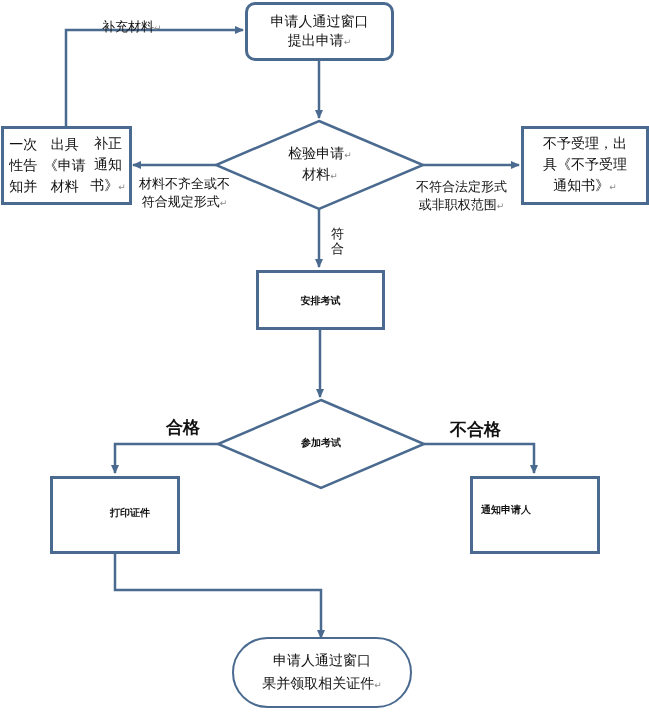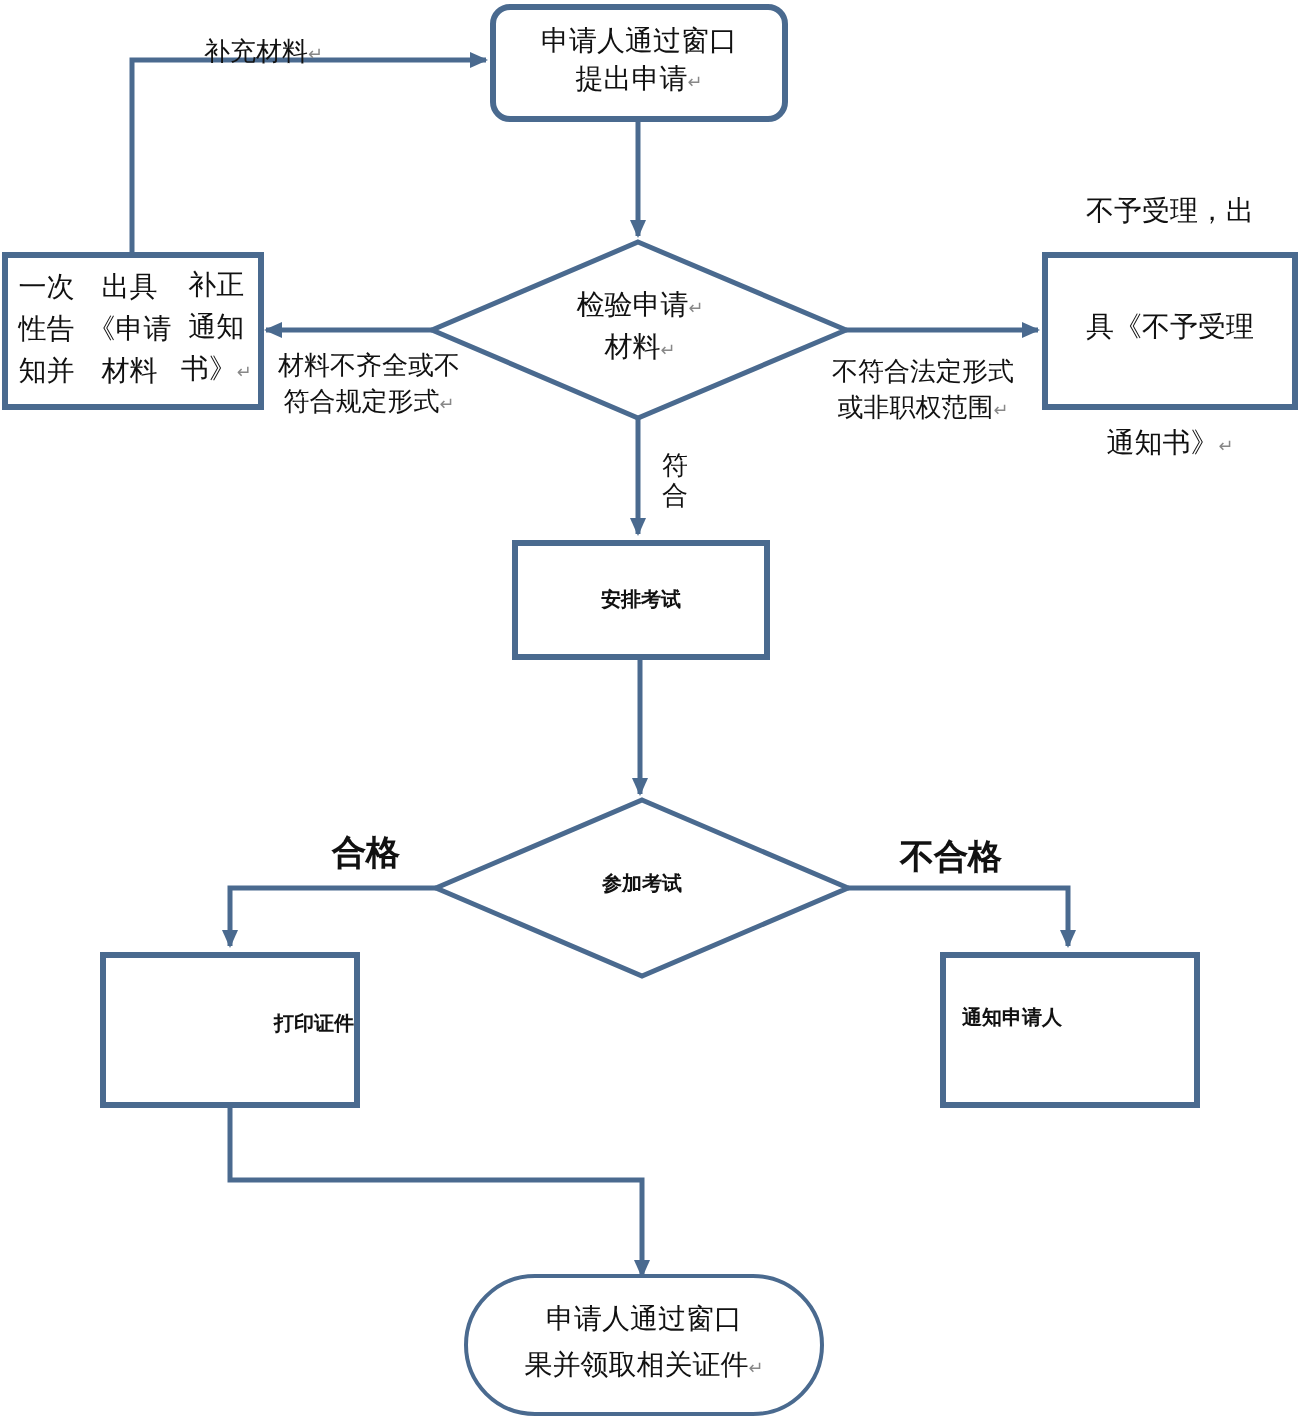--- a/index.html
+++ b/index.html
@@ -60,35 +60,35 @@
   <span><span>检验申请</span><span class="ret">↵</span></span>
   <span><span>材料</span><span class="ret">↵</span></span>
 </div>
 
 <div class="node box" style="left:1px; top:126px; width:131px; height:79px; line-height:21px; font-size:14px;">
   <span>一次性告知并</span>
   <span>出具《申请材料</span>
   <span><span>补正通知书》</span><span class="ret">↵</span></span>
 </div>
 
-<div class="node box" style="left:521px; top:126px; width:128px; height:79px; flex-direction:column; line-height:21px; font-size:14px;gap:37px;">
+<div class="node box" style="left:521px; top:126px; width:128px; height:79px; flex-direction:column; line-height:21px; font-size:14px;">
   <span>不予受理，出</span>
   <span>具《不予受理</span>
   <span><span>通知书》</span><span class="ret">↵</span></span>
 </div>
 
 <div class="node box bold" style="left:256px; top:270px; width:129px; height:60px;">
   <span>安排考试</span>
 </div>
 
 <div class="node bold" style="left:271px; top:430px; width:100px; height:24px;">
   <span>参加考试</span>
 </div>
 
-<div class="node box bold" style="left:50px; top:476px; width:130px; height:78px; justify-content:flex-end; padding-left:30px; padding-bottom:6px;">
+<div class="node box bold" style="left:50px; top:476px; width:130px; height:78px; justify-content:center; padding-left:30px; padding-bottom:6px;">
   <span>打印证件</span>
 </div>
 
 <div class="node box bold" style="left:470px; top:476px; width:130px; height:78px; justify-content:flex-start; padding-left:8px; padding-bottom:12px;">
   <span>通知申请人</span>
 </div>
 
 <div class="node box pill" style="left:232px; top:637px; width:180px; height:71px; flex-direction:column; line-height:23px; font-size:14px; border-width:2.5px;">
   <span>申请人通过窗口</span>
   <span><span>果并领取相关证件</span><span class="ret">↵</span></span>

